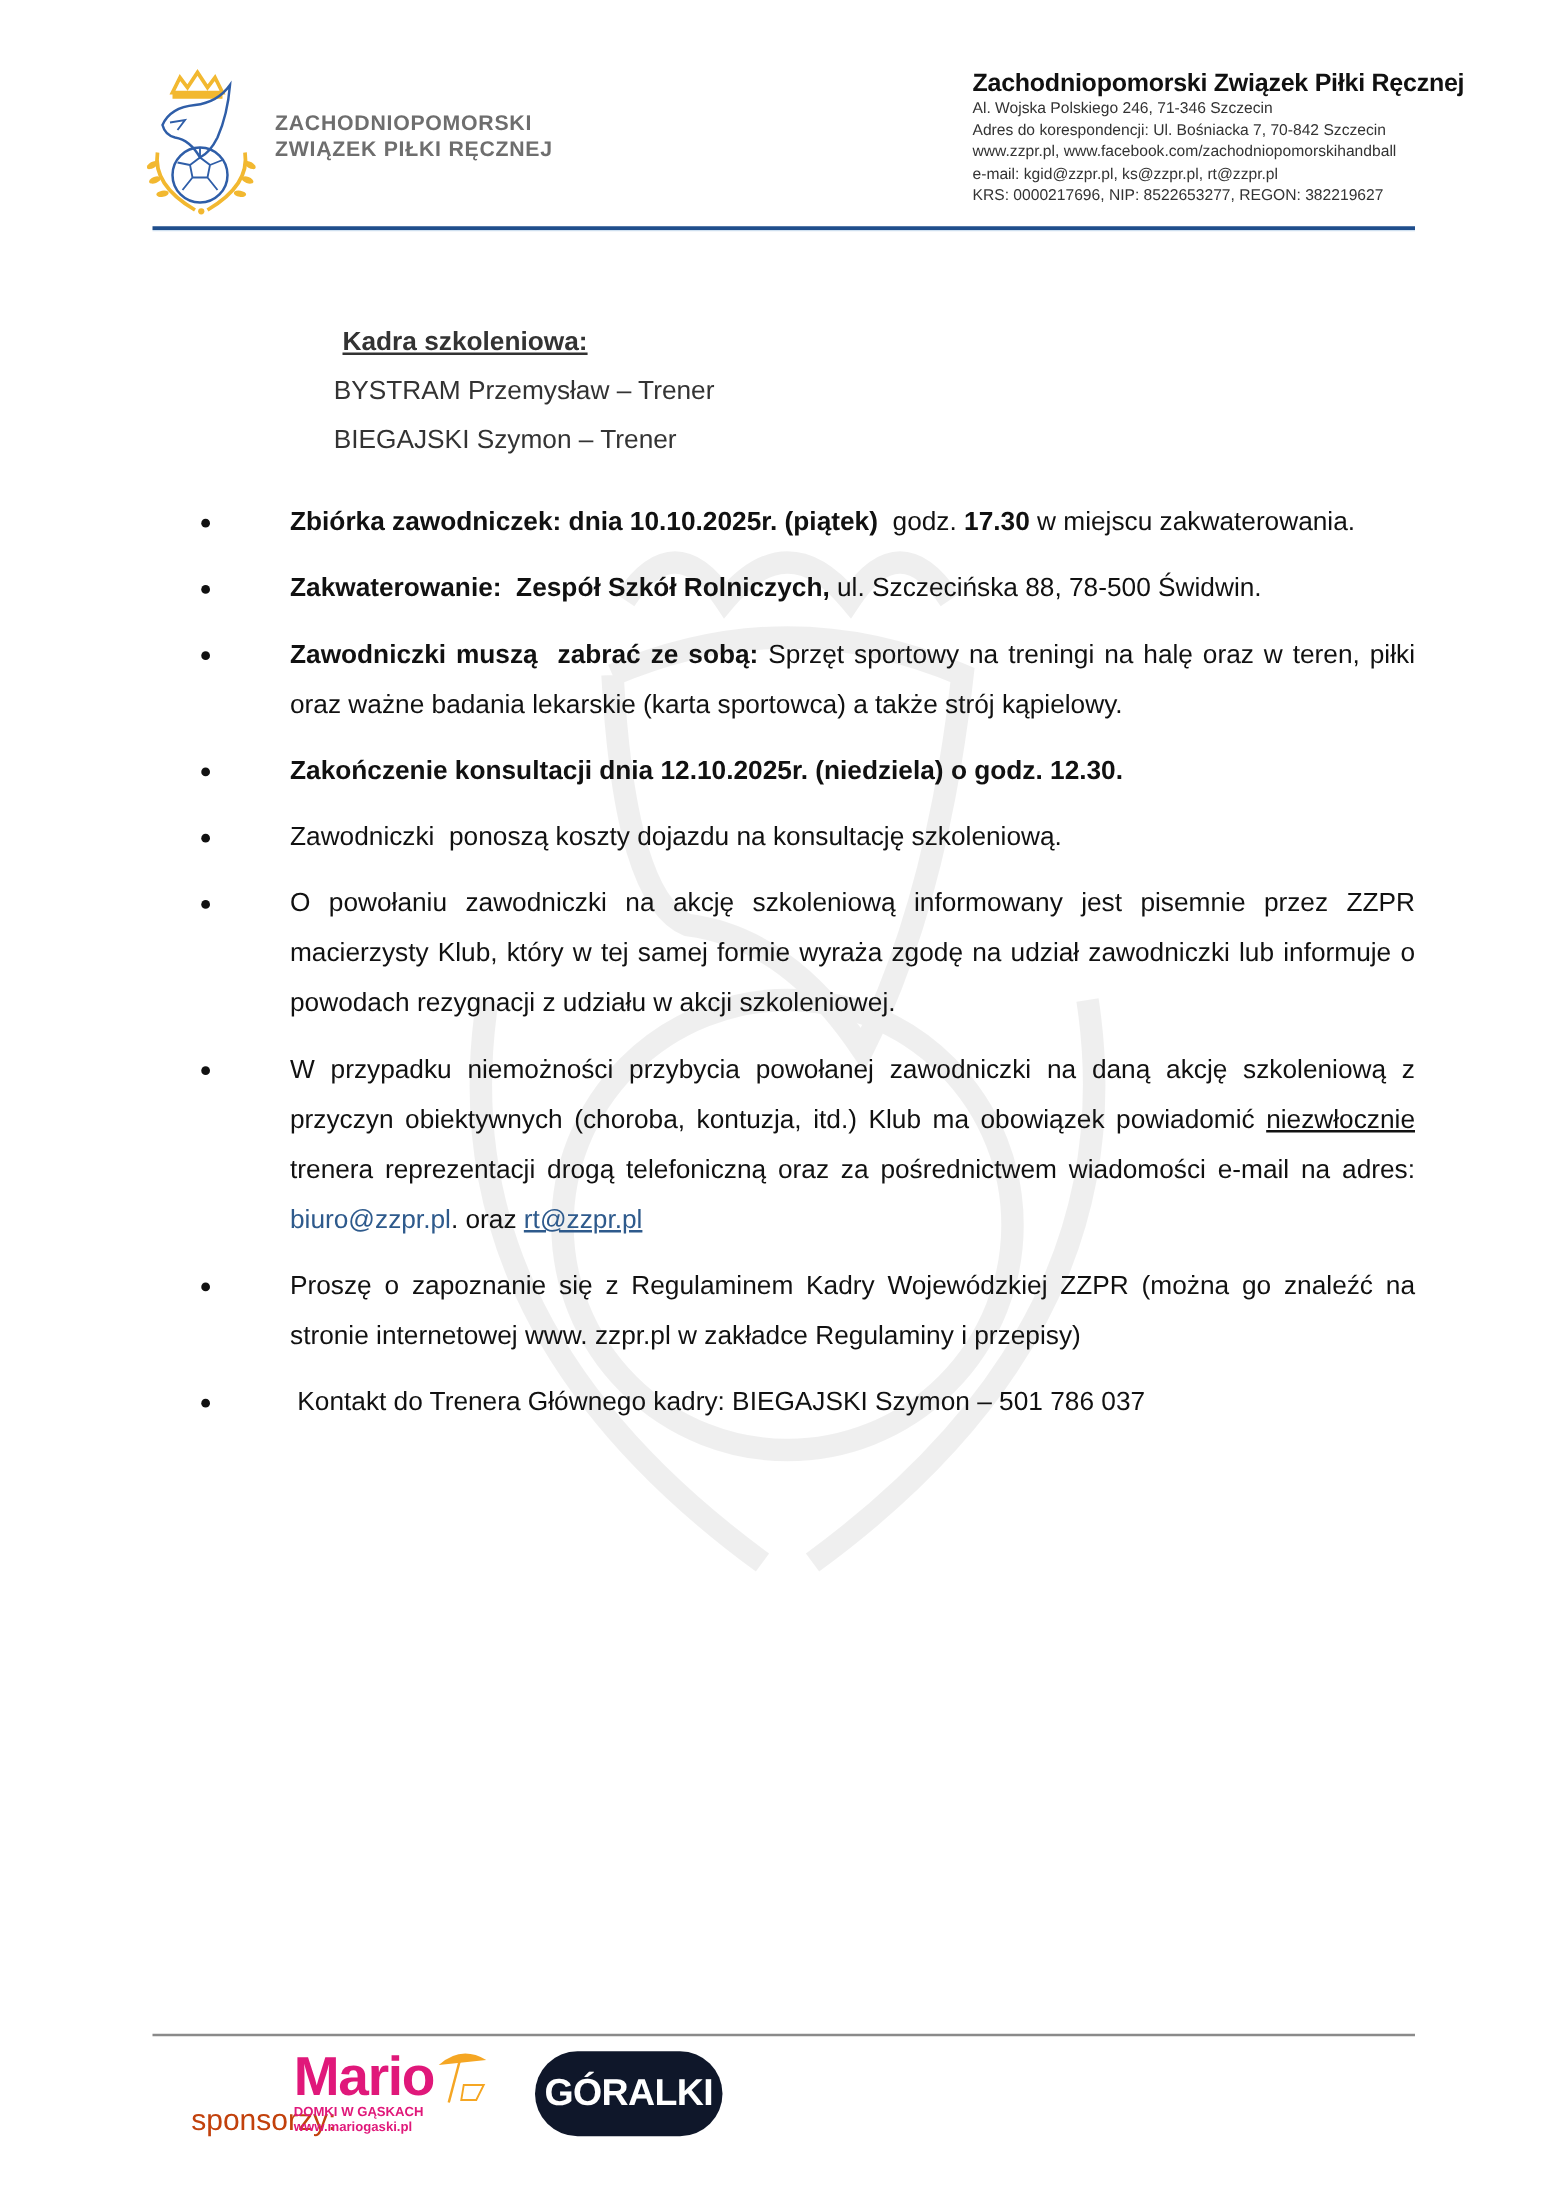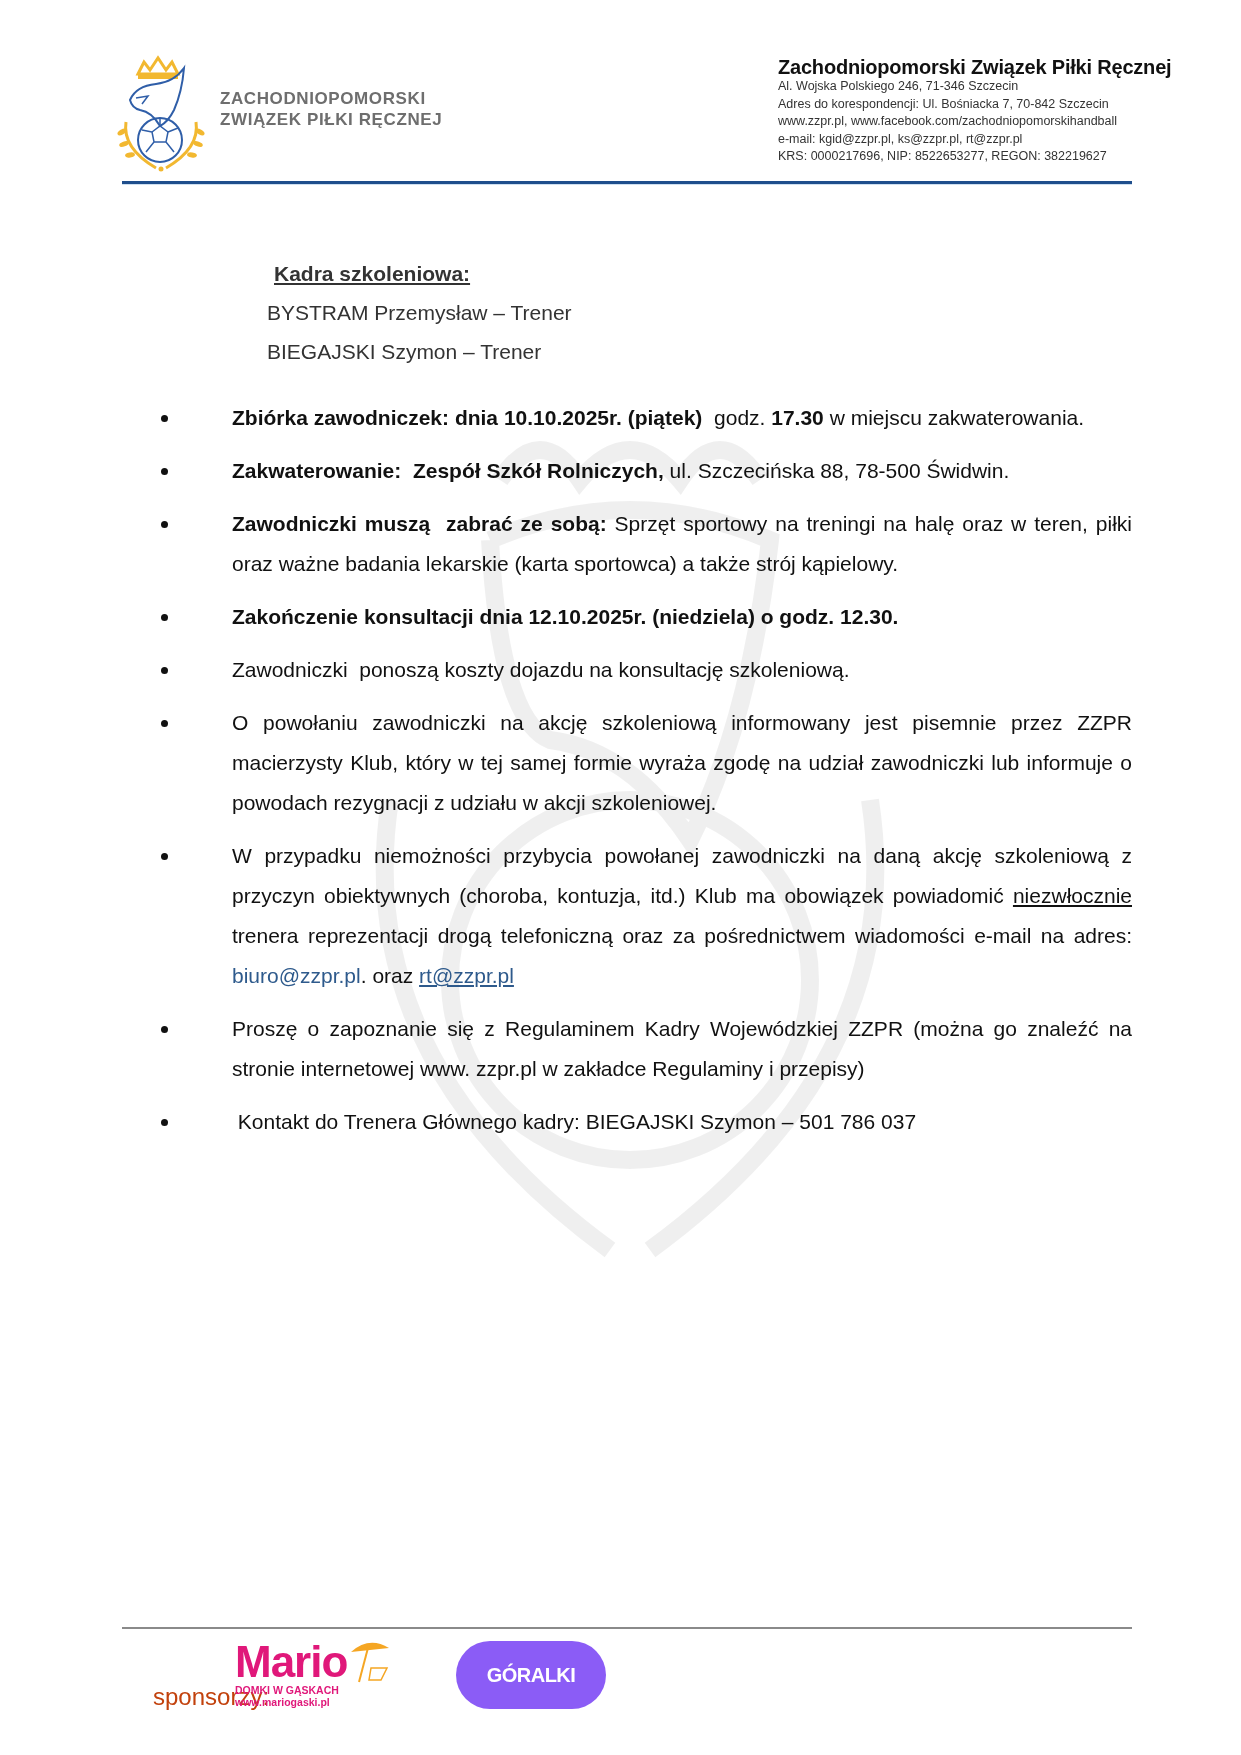--- a/index.html
+++ b/index.html
@@ -22,21 +22,21 @@
   .item { position:relative; padding-left:77px; margin-bottom:13px; text-align:justify; }
   .item .dot { position:absolute; left:6px; top:17px; width:7px; height:7px; border-radius:50%; background:#111; }
   .b { font-weight:bold; }
   .u { text-decoration:underline; }
   .link { color:#2e5a8c; }
   .link.u { text-decoration:underline; }
   
   #footer-rule { left:122px; top:1627px; width:1010px; height:2px; background:#8a8a8a; }
   #sponsors-label { left:118px; top:1683px; font-size:24px; color:#c2410c;margin-left:35px; }
   #mario { left:235px; top:1640px; width:160px; height:70px; }
-  #goralki { left:428px; top:1641px; width:150px; height:68px; border-radius:34px; background:#8b5cf6; color:#fff; font-weight:bold; font-size:20px; display:flex; align-items:center; justify-content:center; letter-spacing:-0.5px;margin-left:28px; }
+  #goralki { left:428px; top:1641px; width:150px; height:68px; border-radius:34px; background:#0f172a; color:#fff; font-weight:bold; font-size:30px; display:flex; align-items:center; justify-content:center; letter-spacing:-0.5px; }
 </style>
 </head>
 <body>
 
 <div class="abs" id="logo">
   <svg width="90" height="120" viewBox="0 0 90 120">
 
     <path d="M22 22 L28 10 L34 18 L42 6 L50 18 L56 10 L62 22 Z" fill="none" stroke="#f2b830" stroke-width="3"></path>
     <rect x="22" y="22" width="40" height="5" fill="#f2b830"></rect>
 

